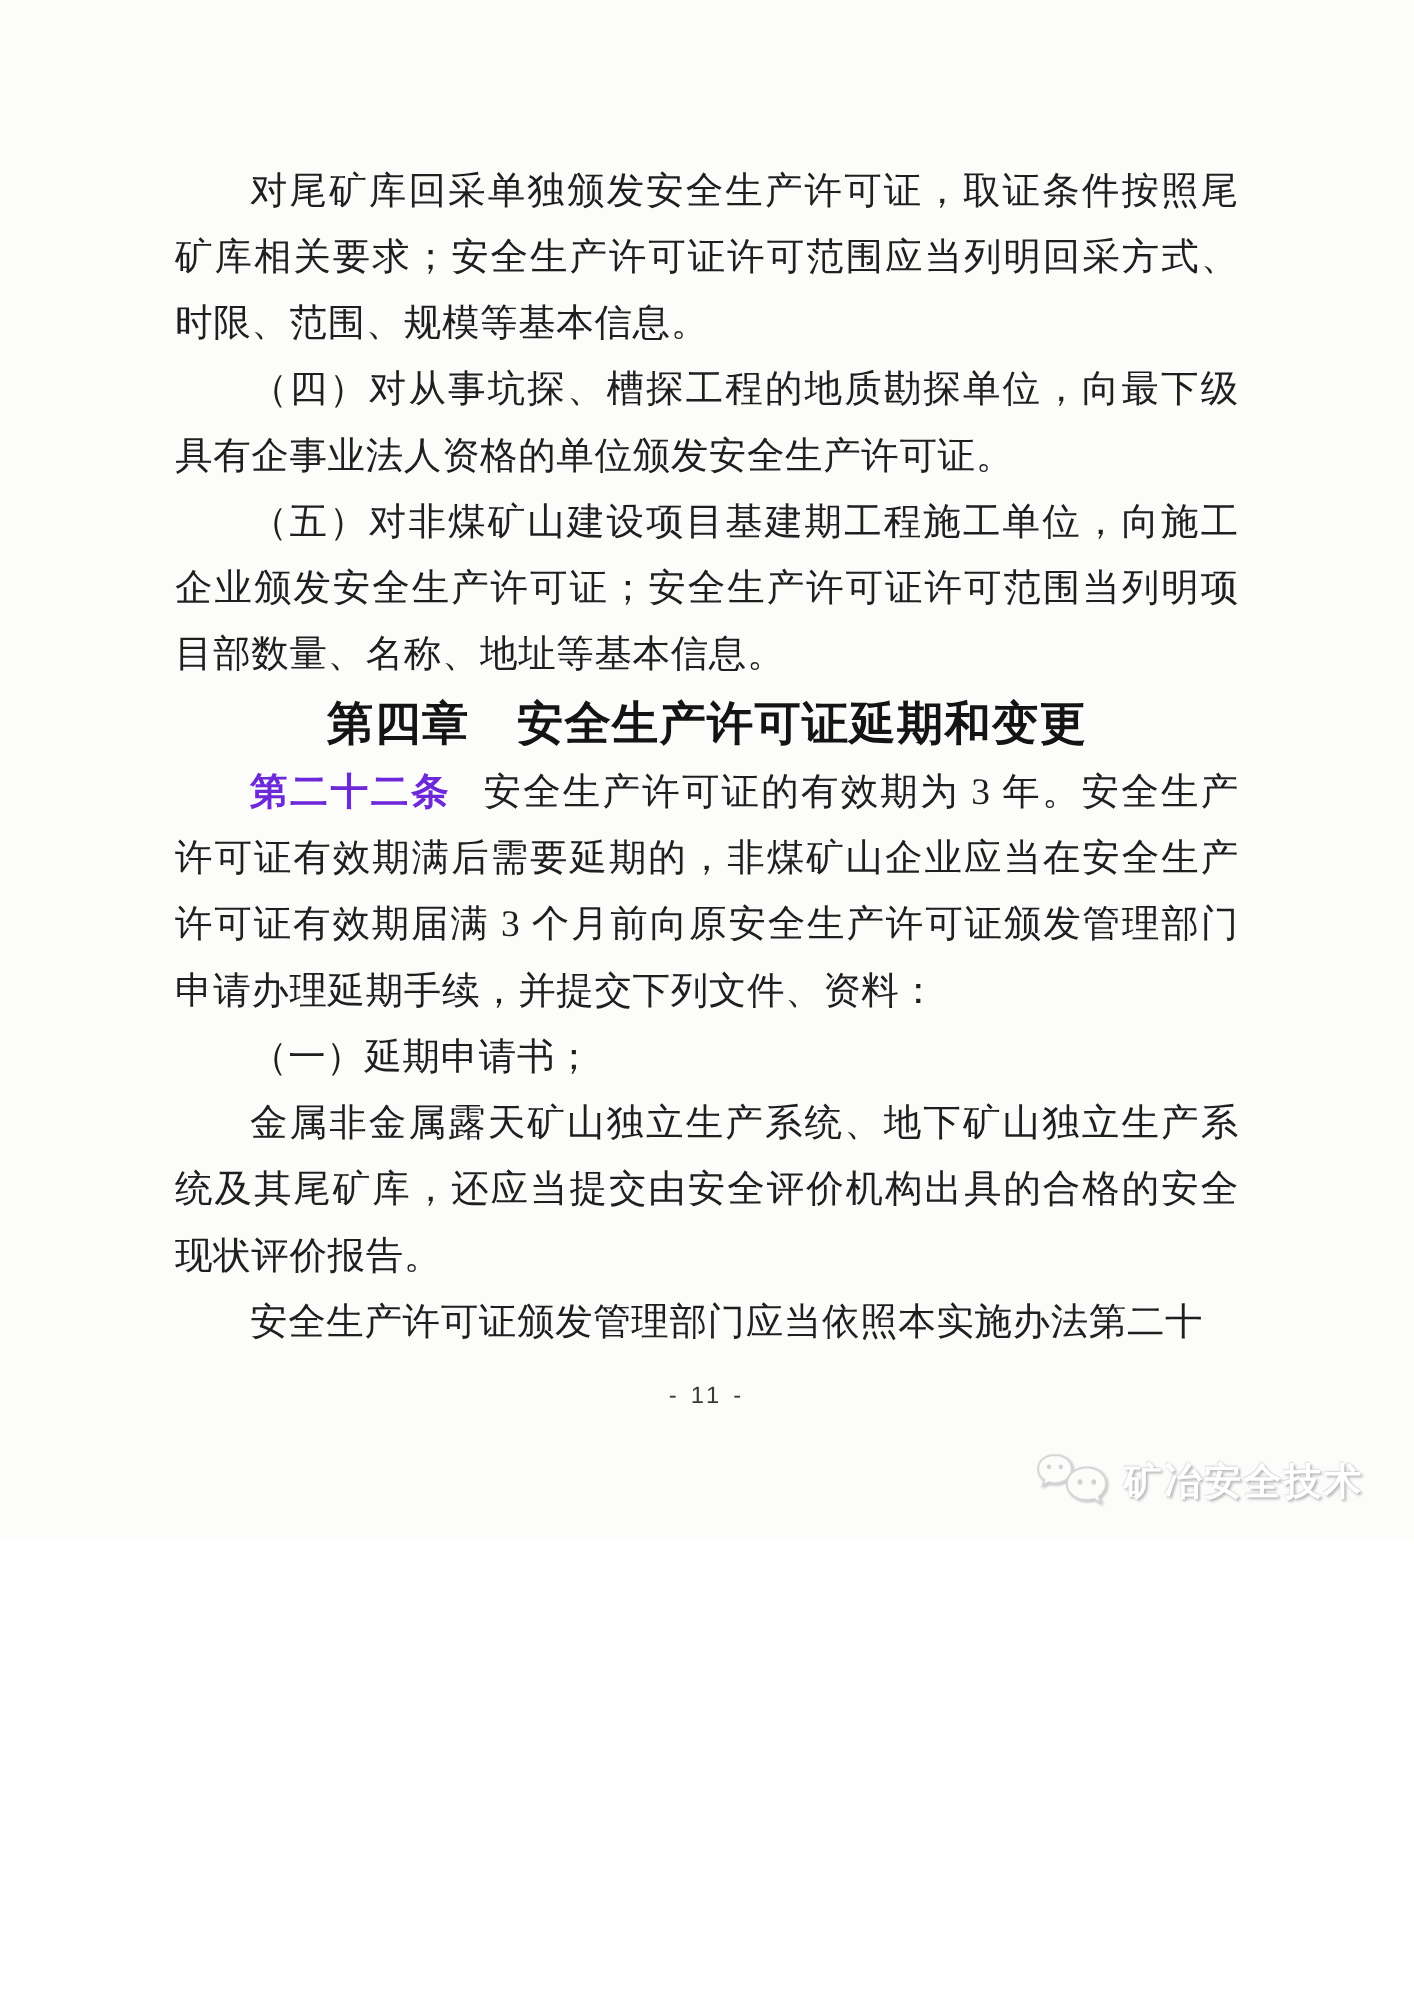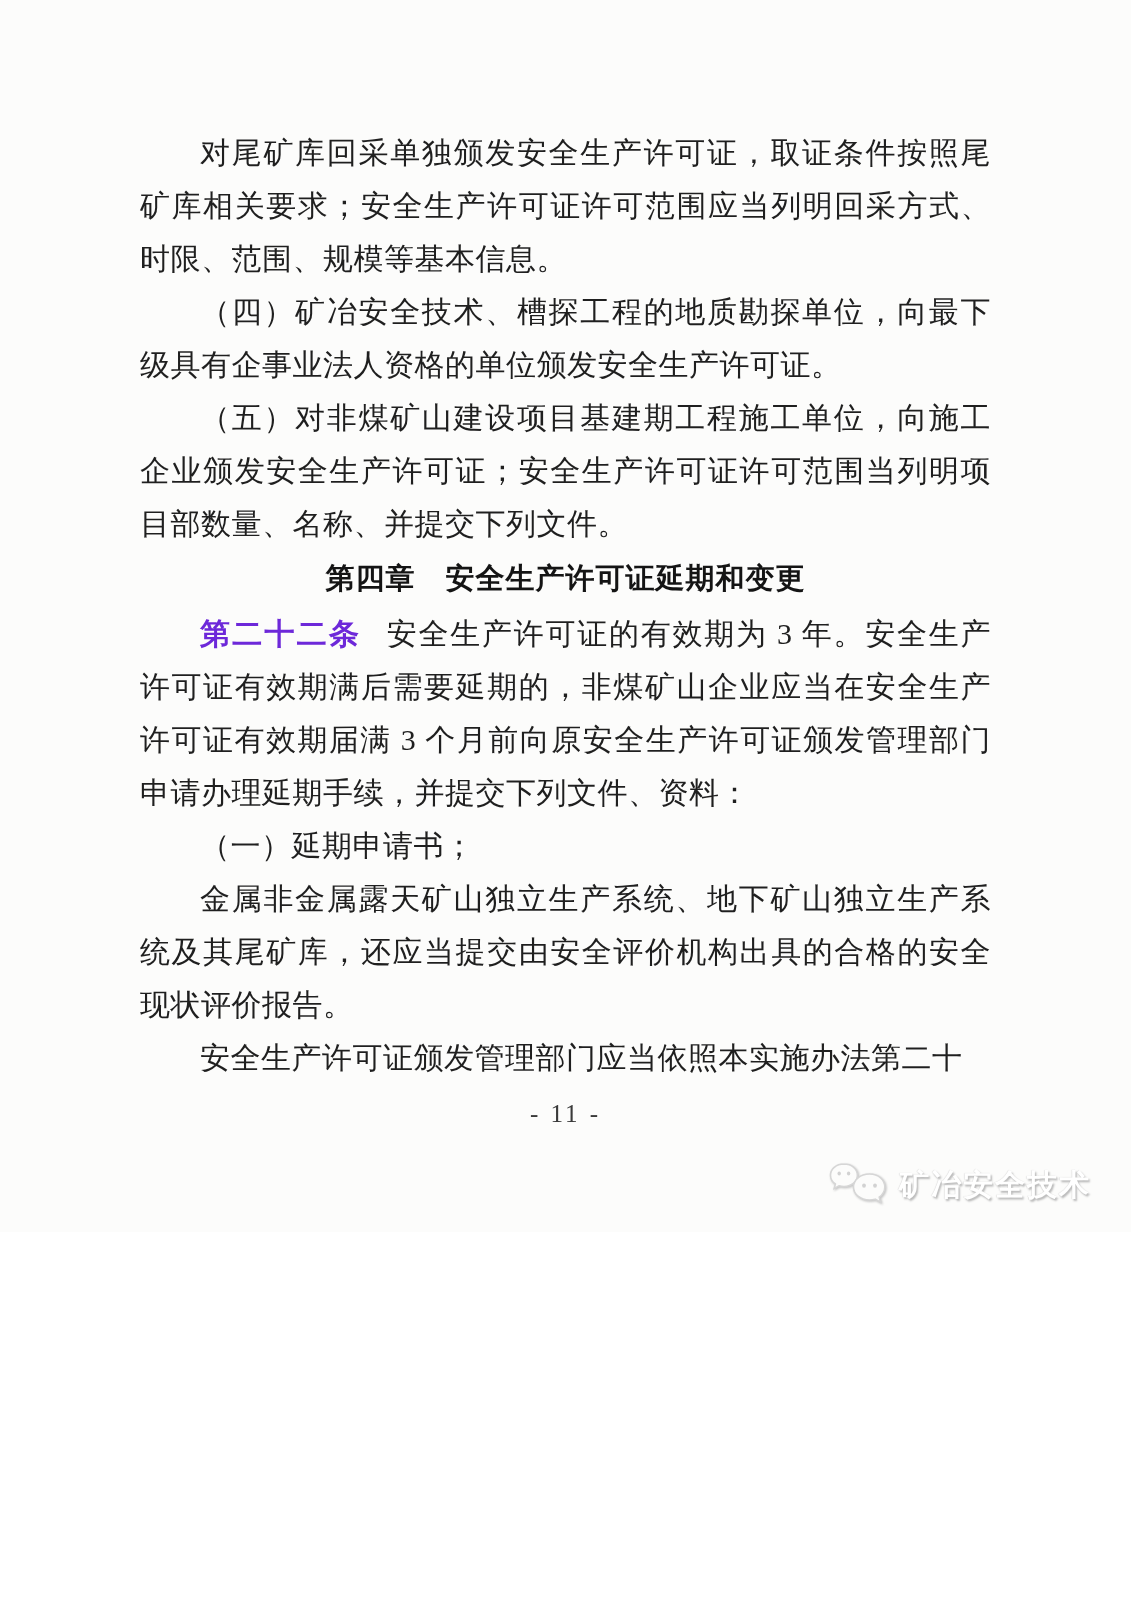--- a/index.html
+++ b/index.html
@@ -23,45 +23,45 @@
     text-indent:2em;
     text-align:justify;
     text-align-last:left;
     letter-spacing:0.5px;
     color:#1f1f1f;
   }
   .chapter{
     margin:2px 0;
     font-family:"Liberation Sans","DejaVu Sans",sans-serif;
     font-weight:700;
-    font-size:29px;
+    font-size:37px;
     line-height:53px;
     text-align:center;
     text-indent:0;
     color:#141414;
     letter-spacing:1px;
   }
   .article-label{
     font-family:"Liberation Sans","DejaVu Sans",sans-serif;
     font-weight:700;
     color:#6d28d9;
     margin-right:0.85em;
     letter-spacing:1px;
   }
   .footer{
     position:absolute;
     left:0; right:0;
     bottom:104px;
     text-align:center;
   }
   .page-number{
-    font-size:25px;
+    font-size:19px;
     letter-spacing:3px;
     color:#3a3a3a;
-    font-family:Liberation Serif, serif;
+    font-family:Liberation Sans, sans-serif;
   }
   .watermark{
     position:absolute;
     right:40px;
     bottom:22px;
     display:flex;
     align-items:center;
     gap:9px;
     user-select:none;
   }
@@ -79,23 +79,23 @@
 </style>
 </head>
 <body>
 
 <div class="page">
 
   <div class="content">
 
     <p class="para">对尾矿库回采单独颁发安全生产许可证，取证条件按照尾矿库相关要求；安全生产许可证许可范围应当列明回采方式、时限、范围、规模等基本信息。</p>
 
-    <p class="para">（四）矿冶安全技术、槽探工程的地质勘探单位，向最下级具有企事业法人资格的单位颁发安全生产许可证。</p>
+    <p class="para">（四）对从事坑探、槽探工程的地质勘探单位，向最下级具有企事业法人资格的单位颁发安全生产许可证。</p>
 
-    <p class="para">（五）对非煤矿山建设项目基建期工程施工单位，向施工企业颁发安全生产许可证；安全生产许可证许可范围当列明项目部数量、名称、并提交下列文件。</p>
+    <p class="para">（五）对非煤矿山建设项目基建期工程施工单位，向施工企业颁发安全生产许可证；安全生产许可证许可范围当列明项目部数量、名称、地址等基本信息。</p>
 
     <h2 class="chapter">第四章　安全生产许可证延期和变更</h2>
 
     <p class="para">
       <span class="article-label">第二十二条</span><span>安全生产许可证的有效期为 3 年。安全生产许可证有效期满后需要延期的，非煤矿山企业应当在安全生产许可证有效期届满 3 个月前向原安全生产许可证颁发管理部门申请办理延期手续，并提交下列文件、资料：</span>
     </p>
 
     <p class="para">（一）延期申请书；</p>
 
 

